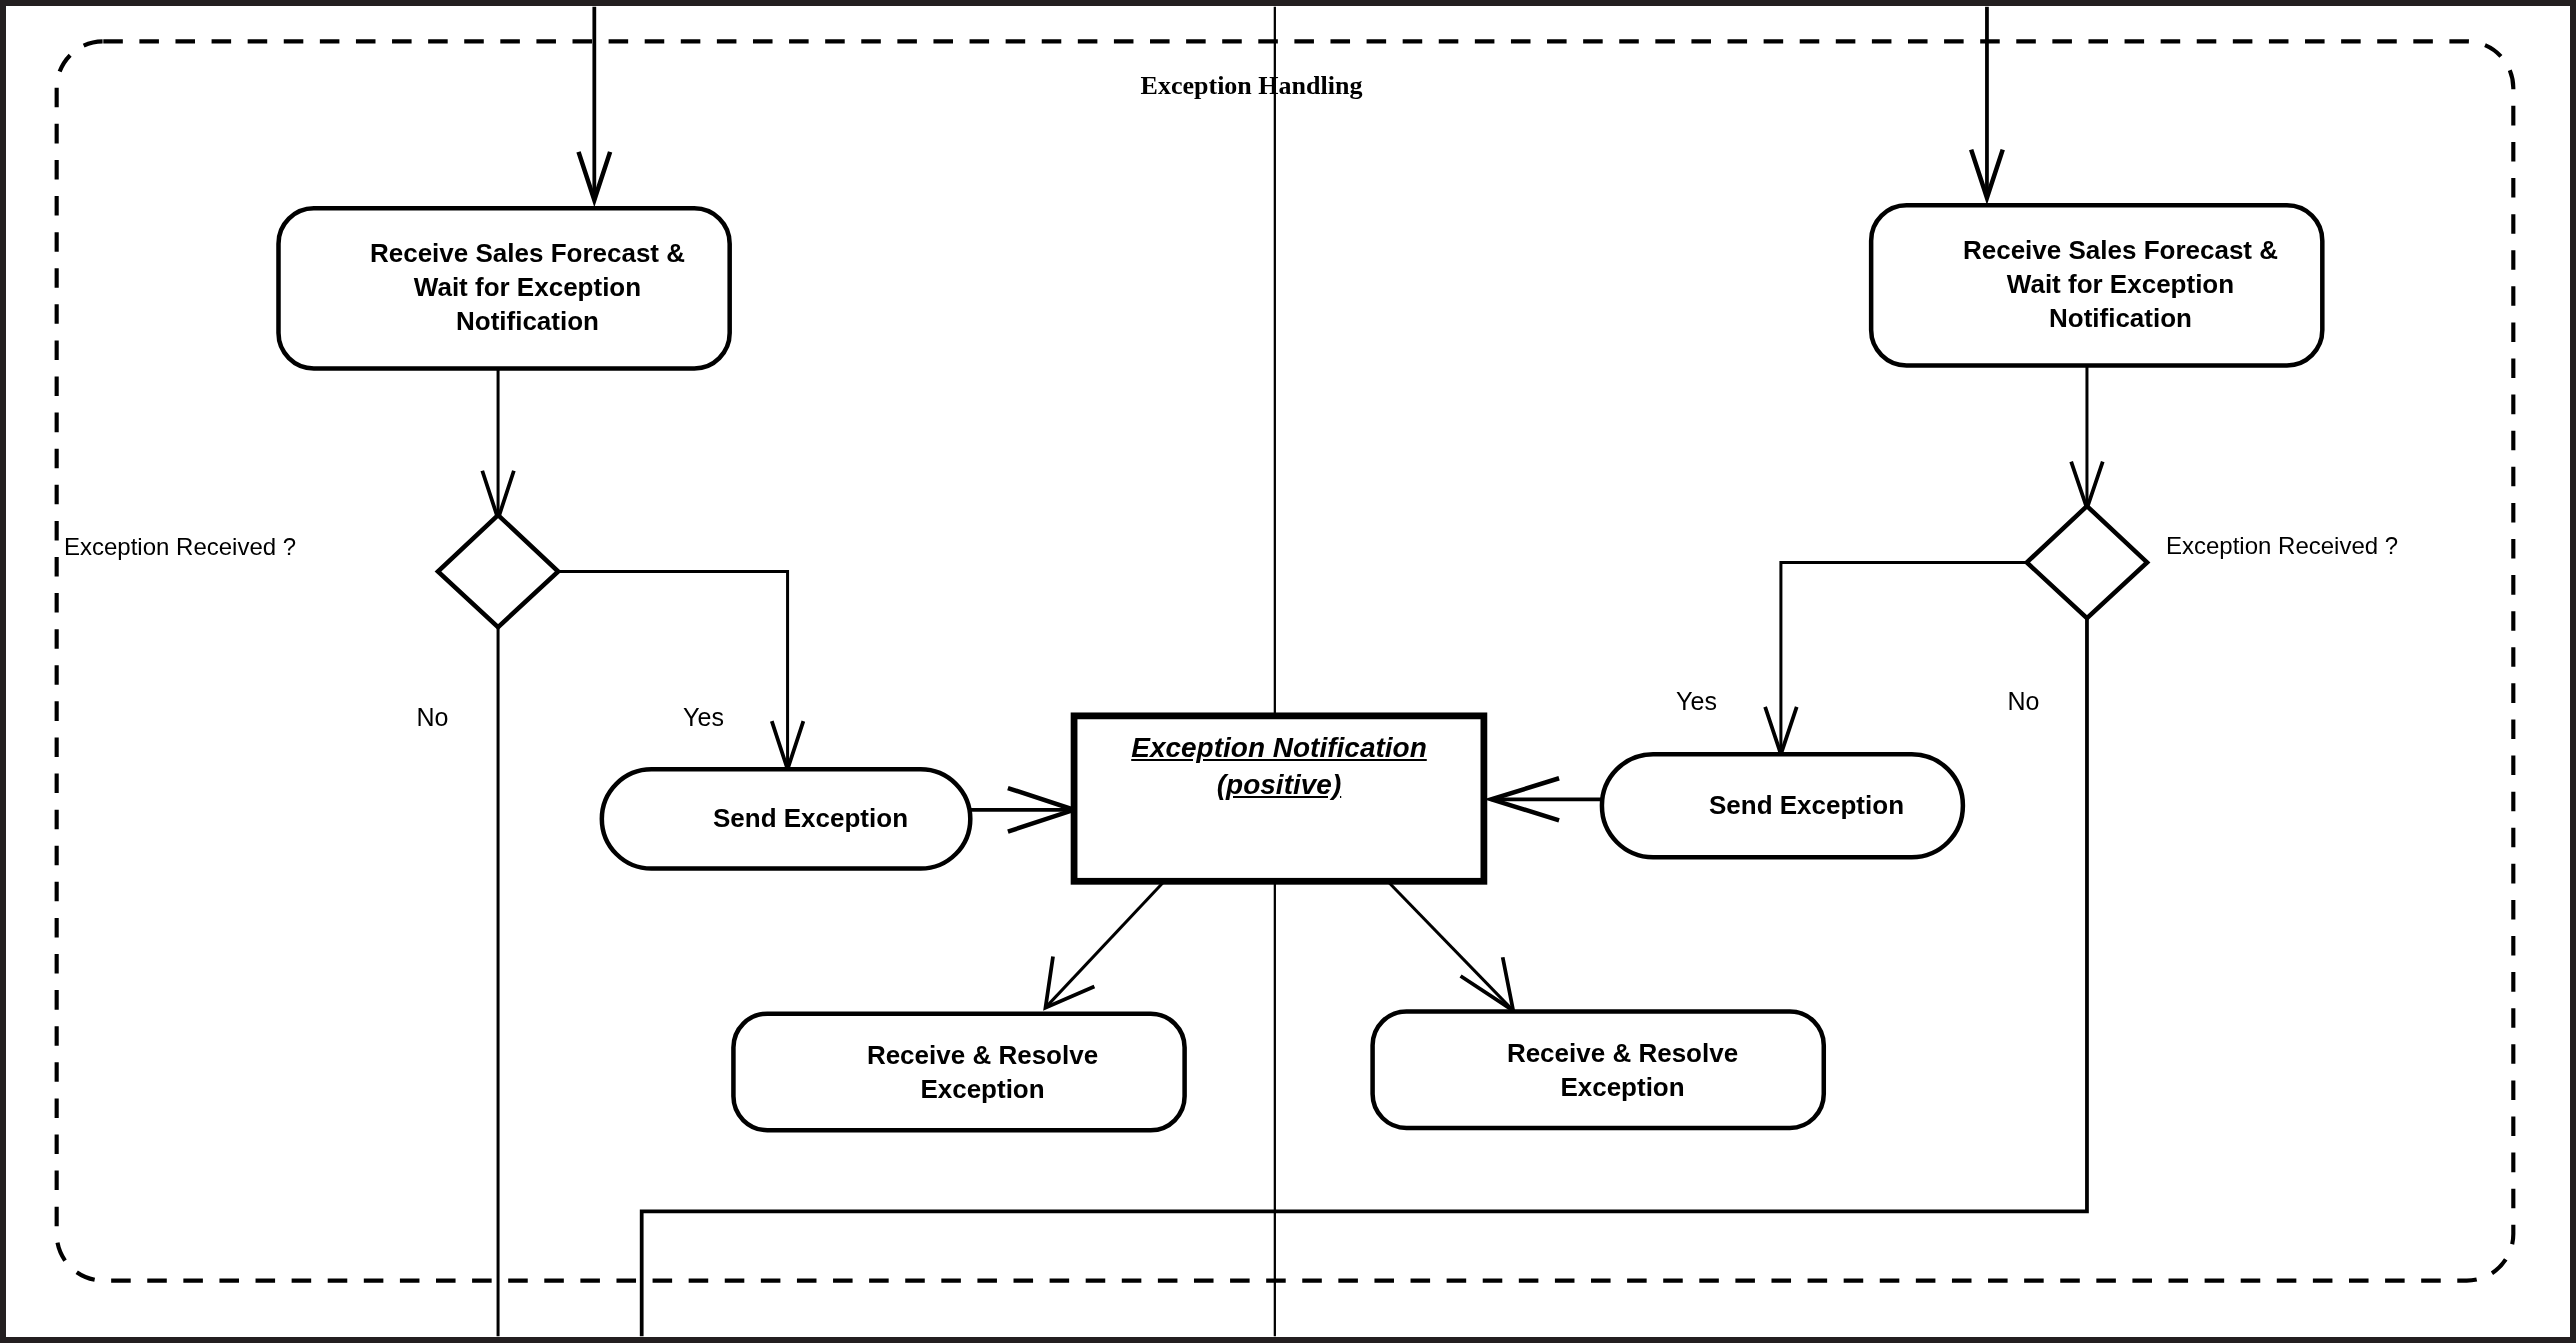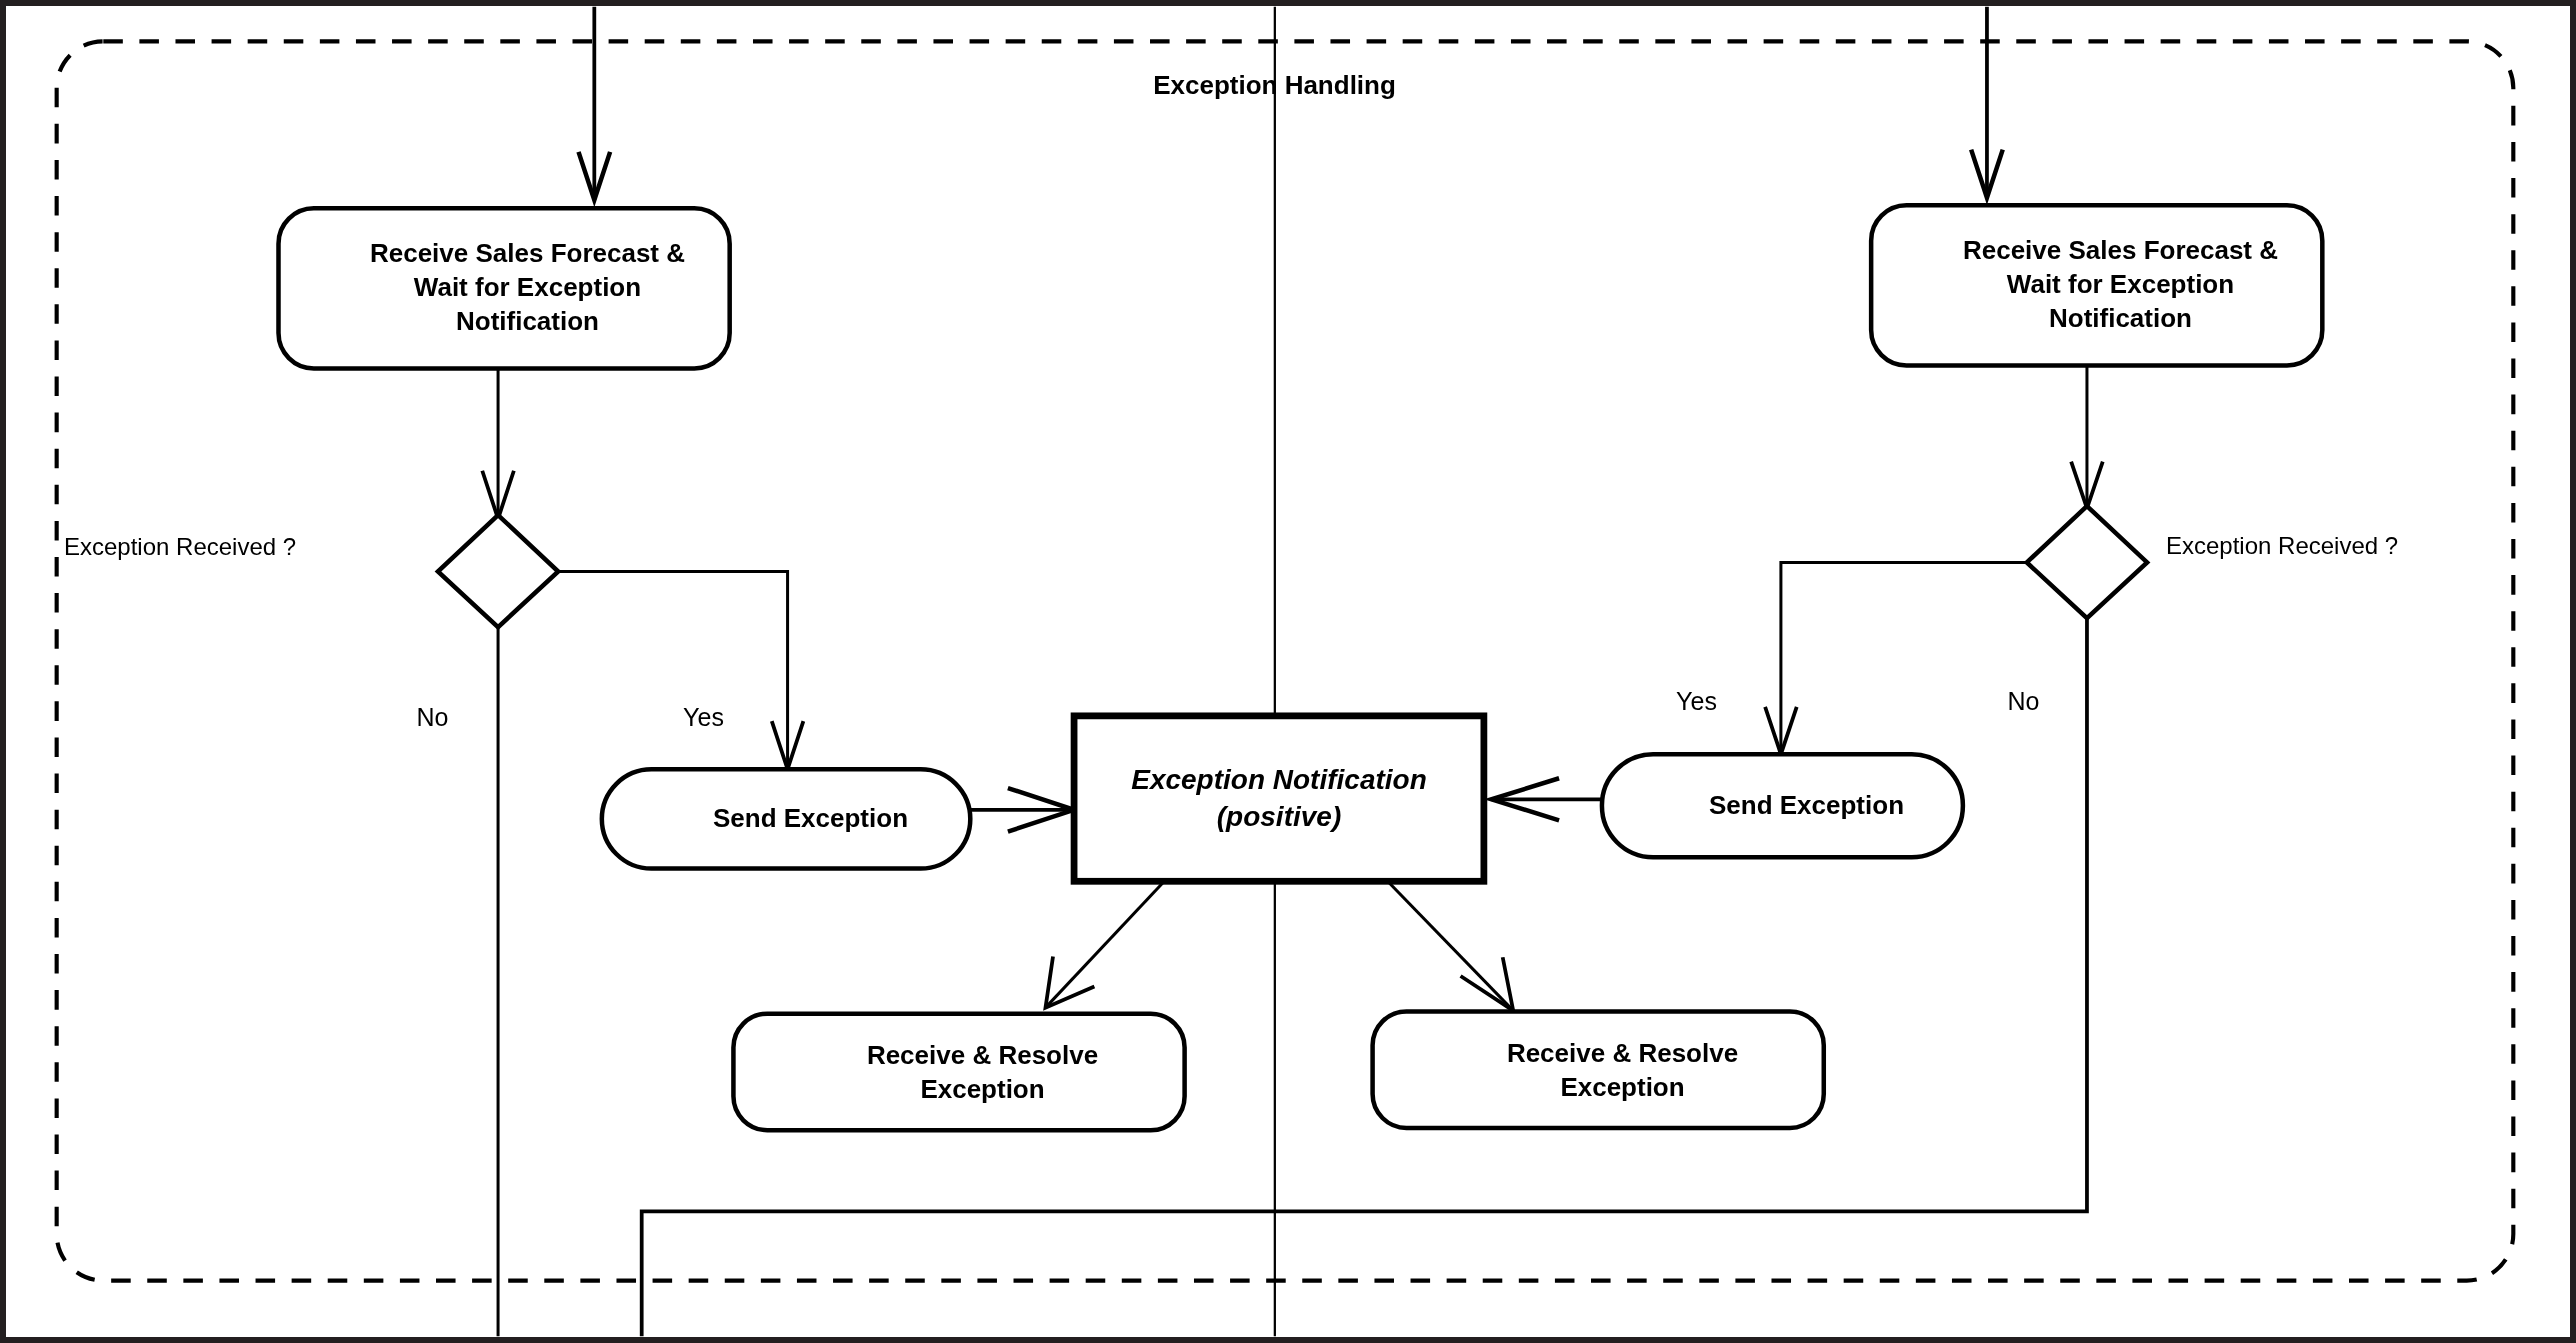--- a/index.html
+++ b/index.html
@@ -121,21 +121,21 @@
 
     <line x1="2130" y1="1063" x2="1983" y2="1063" stroke="#000000" stroke-width="5"></line>
     <polyline points="2073,1035 1983,1063 2073,1091" fill="none" stroke="#000000" stroke-width="6"></polyline>
 
     <rect x="975" y="1348" width="600" height="155" rx="45" ry="45" fill="#ffffff" stroke="#000000" stroke-width="6"></rect>
 
     <rect x="1825" y="1345" width="600" height="155" rx="45" ry="45" fill="#ffffff" stroke="#000000" stroke-width="6"></rect>
 
   </svg>
 
-  <div class="node-label lbl-title" style="left:1034px; top:66px; width:481px; height:39px;">Exception Handling</div>
+  <div class="node-label lbl-title" style="left:1011px; top:66px; width:481px; height:39px;font-family:Liberation Serif, serif;">Exception Handling</div>
 
   <div class="node-label lbl-activity" style="left:278px; top:208px; width:451px; height:160px;">Receive Sales Forecast &amp;
 Wait for Exception
 Notification</div>
 
   <div class="node-label lbl-activity" style="left:1871px; top:205px; width:451px; height:160px;">Receive Sales Forecast &amp;
 Wait for Exception
 Notification</div>
 
   <div class="node-label lbl-guard" style="left:64px; top:526px; width:353px; height:41px; justify-content:flex-start;">Exception Received ?</div>
@@ -147,21 +147,21 @@
   <div class="node-label lbl-plain" style="left:662px; top:699px; width:83px; height:36px;">Yes</div>
 
   <div class="node-label lbl-plain" style="left:1655px; top:683px; width:83px; height:36px;">Yes</div>
 
   <div class="node-label lbl-plain" style="left:1982px; top:683px; width:83px; height:36px;">No</div>
 
   <div class="node-label lbl-activity" style="left:602px; top:769px; width:369px; height:99px;">Send Exception</div>
 
   <div class="node-label lbl-activity" style="left:1602px; top:754px; width:361px; height:103px;">Send Exception</div>
 
-  <div class="node-label lbl-object" style="left:1074px; top:716px; width:410px; height:165px;">Exception Notification
+  <div class="node-label lbl-object" style="left:1074px; top:684px; width:410px; height:165px;text-decoration:underline;">Exception Notification
 (positive)</div>
 
   <div class="node-label lbl-activity" style="left:733px; top:1014px; width:451px; height:117px;">Receive &amp; Resolve
 Exception</div>
 
   <div class="node-label lbl-activity" style="left:1373px; top:1012px; width:451px; height:117px;">Receive &amp; Resolve
 Exception</div>
 
   <div id="frame-border"></div>
 </div>

